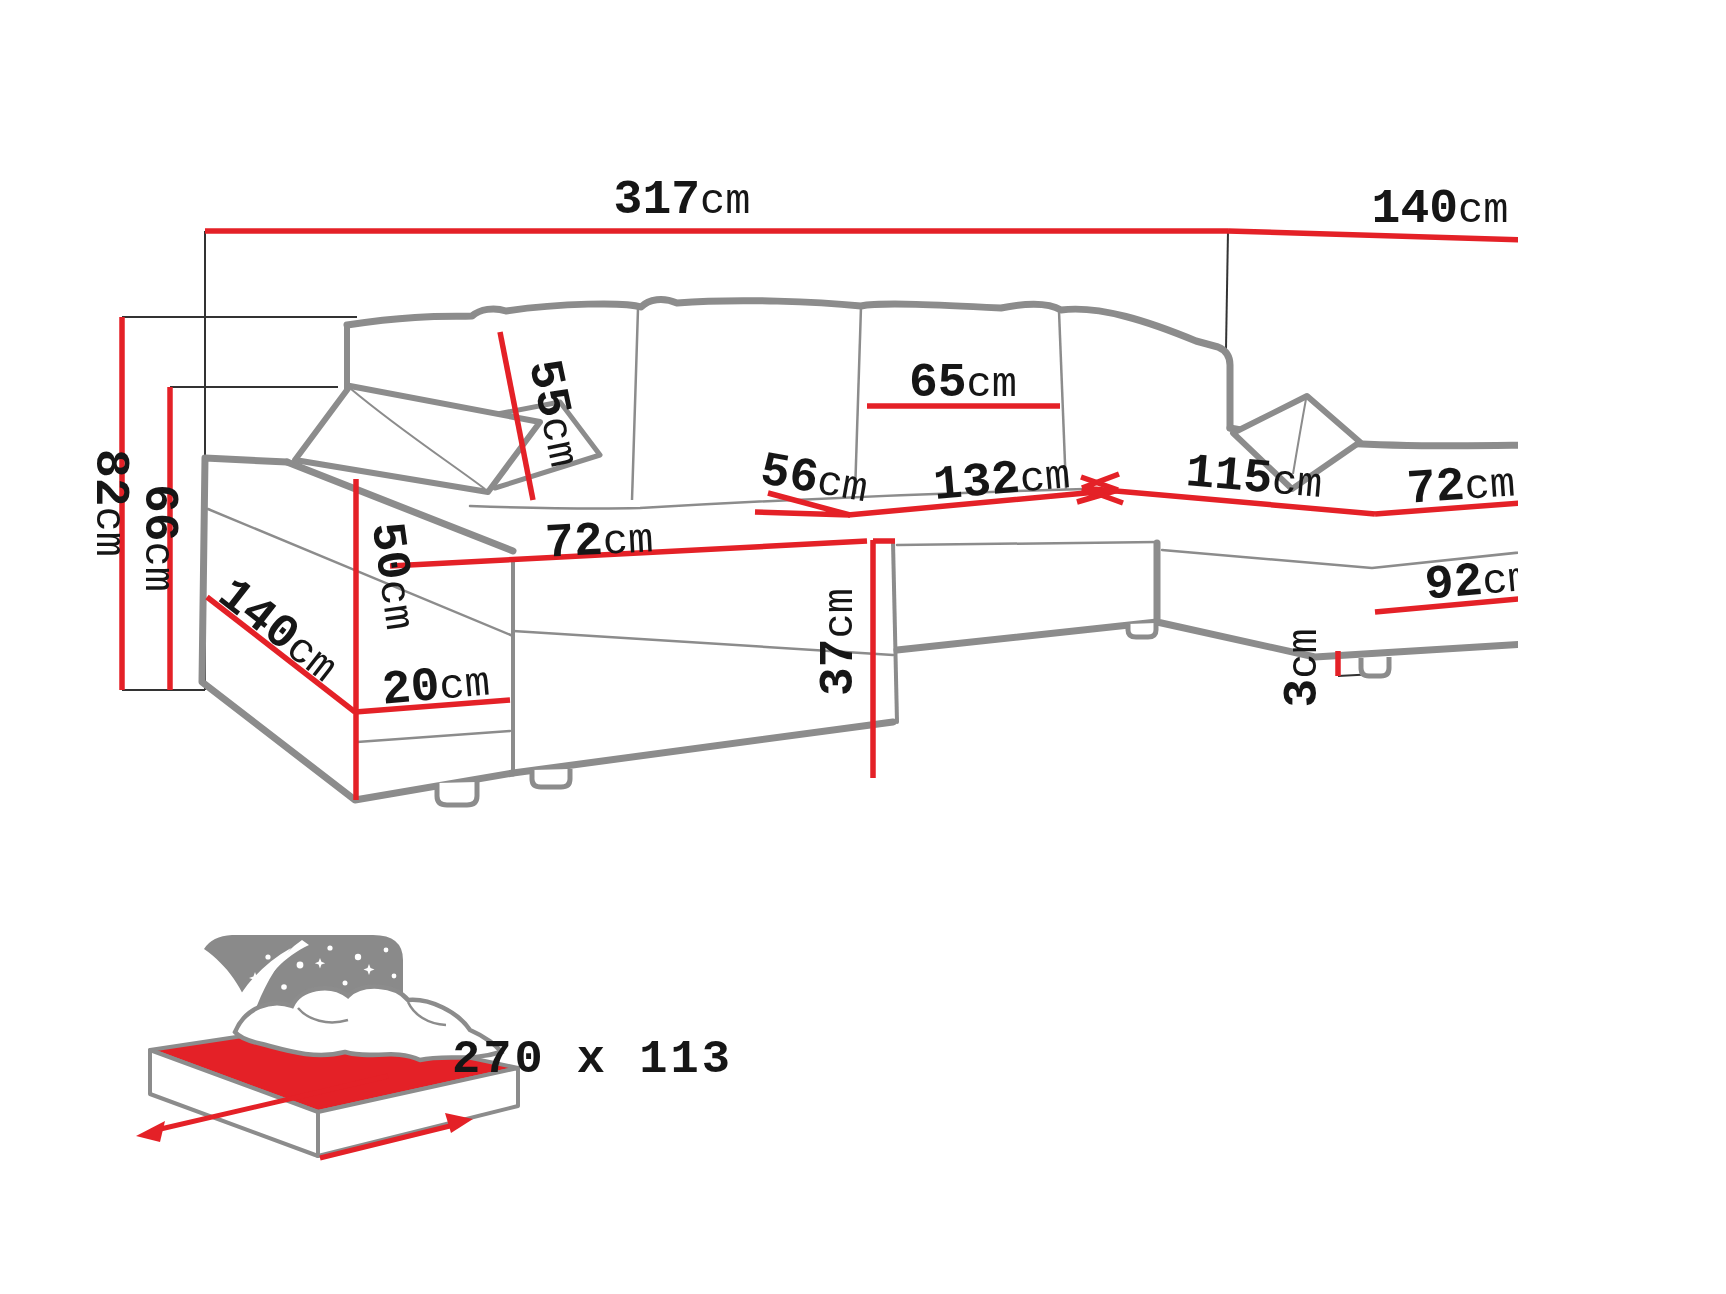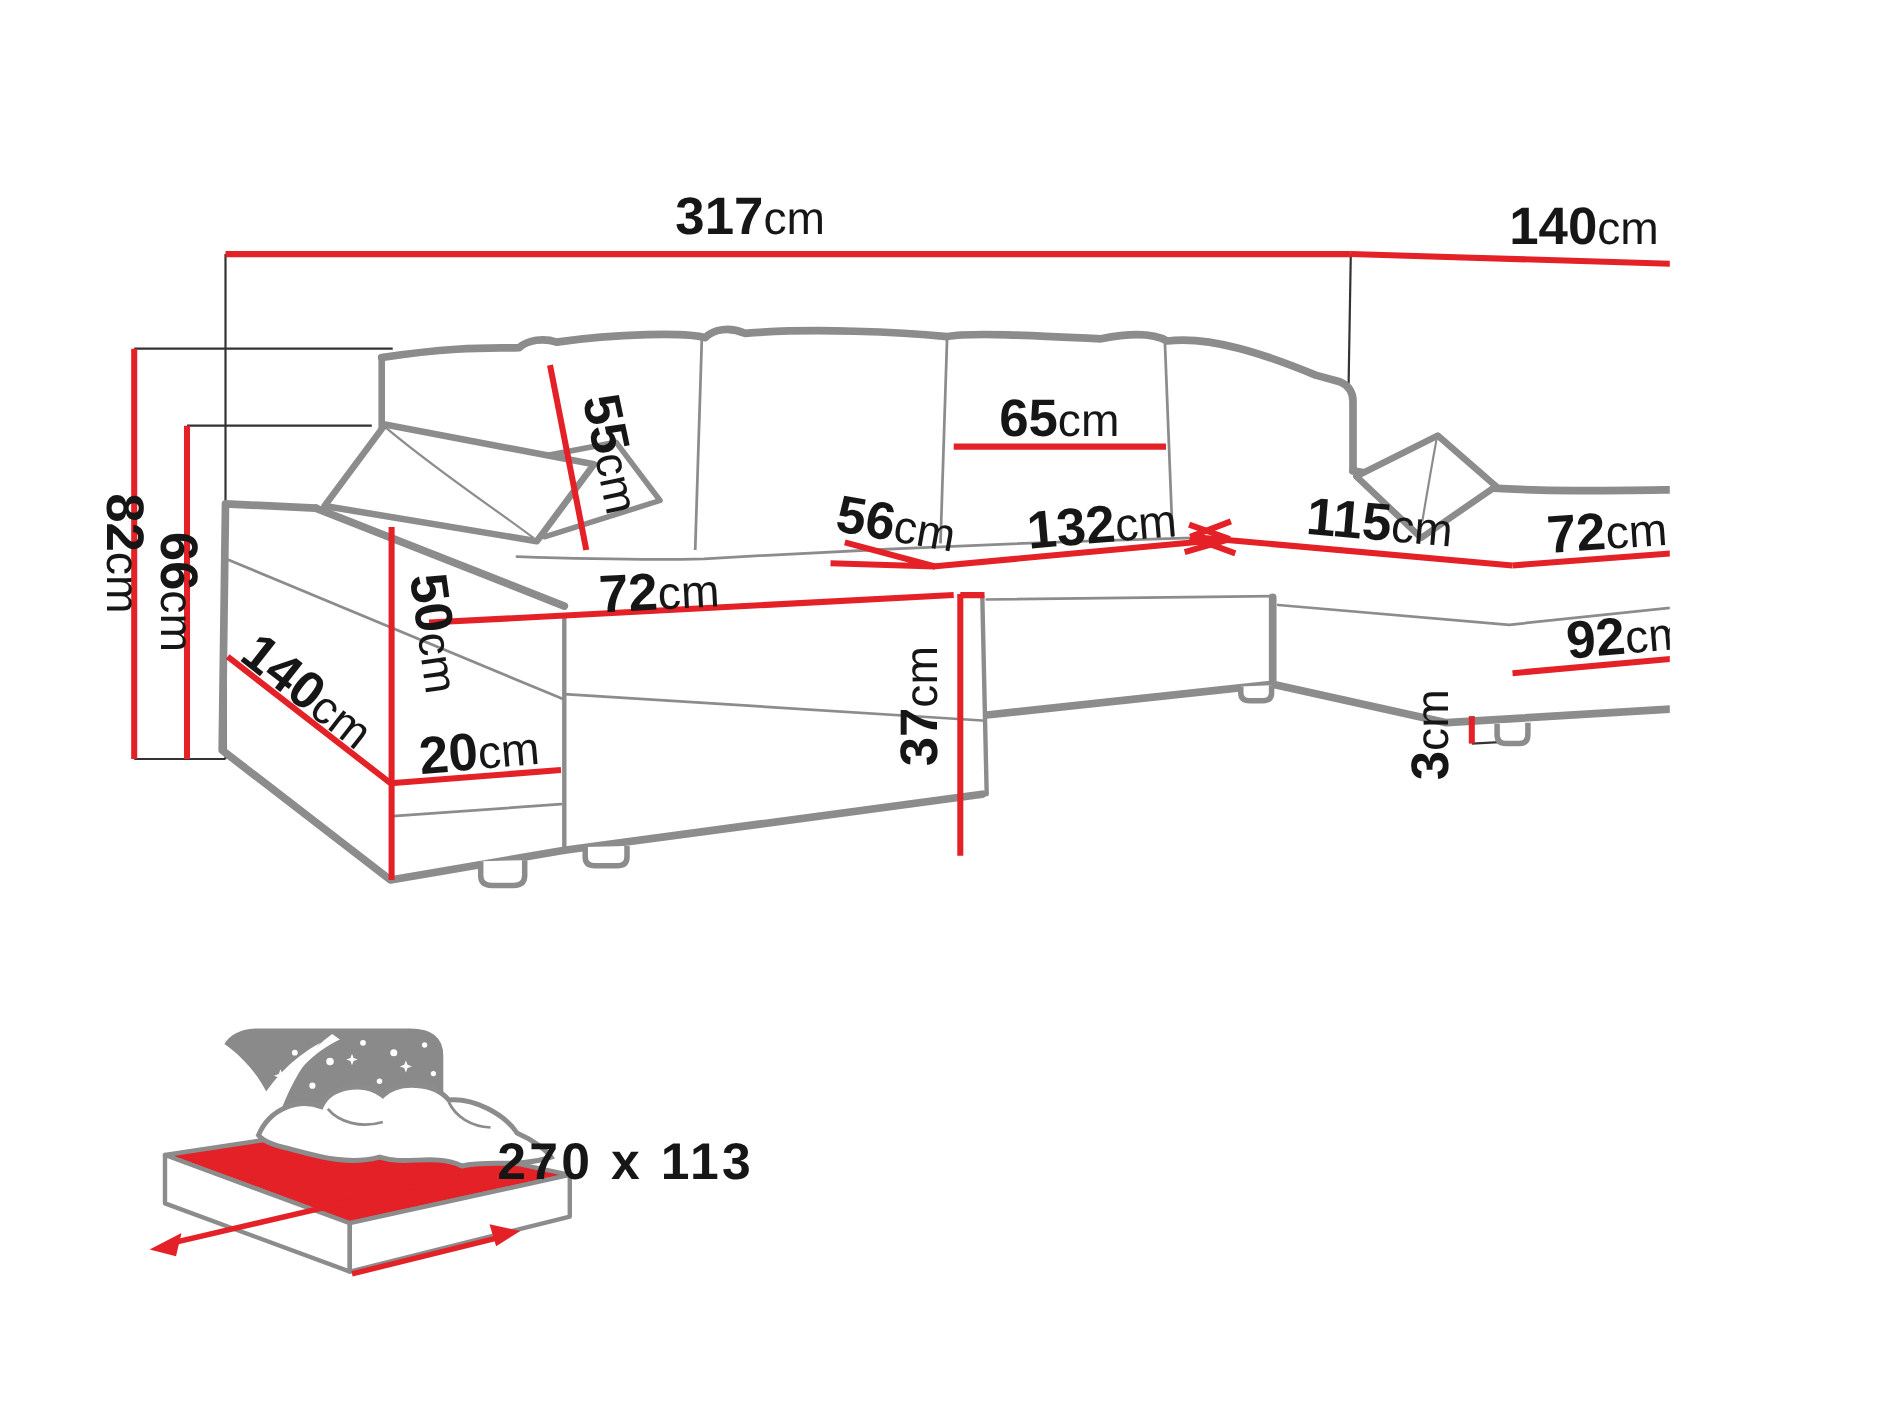--- a/index.html
+++ b/index.html
@@ -1,17 +1,17 @@
 <!DOCTYPE html>
 <html><head>
 <meta charset="utf-8">
 <style>
   html,body{margin:0;padding:0;background:#ffffff;}
   .canvas{position:relative;width:1518px;height:1294px;background:#fff;overflow:hidden;
-          font-family:Liberation Sans, sans-serif;}
+          font-family:Liberation Mono, monospace;}
   svg{position:absolute;left:0;top:0;}
   text{fill:#161616;}
   .dv{font-size:48px;font-weight:700;}
   .du{font-size:42px;font-weight:400;}
   .bedlabel{font-size:47px;font-weight:700;letter-spacing:3px;}
 </style>
 </head>
 <body>
 
 <div class="canvas">

